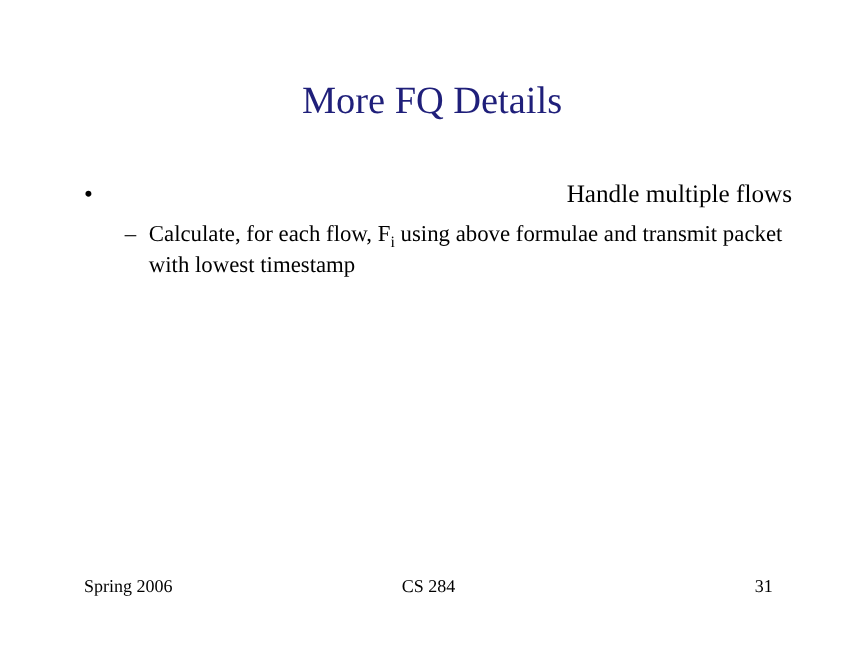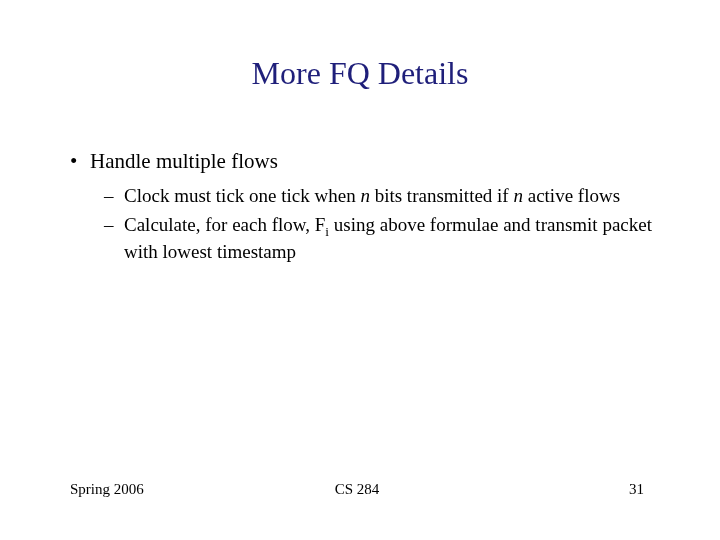--- a/index.html
+++ b/index.html
@@ -13,40 +13,41 @@
     overflow: hidden;
   }
   .slide {
     position: relative;
     width: 720px;
     height: 540px;
     box-sizing: border-box;
   }
   .title {
     position: absolute;
-    top: 55px;
+    top: 65px;
     left: 0;
     width: 100%;
     text-align: center;
     font-size: 32px;
     color: #1f1f7a;
     font-weight: normal;
   }
   .body {
     position: absolute;
     top: 148px;
     left: 70px;
     right: 60px;
     font-size: 21px;
     line-height: 1.25;
   }
   .bullet-l1 {
     position: relative;
     padding-left: 20px;
     margin-bottom: 10px;
+    text-align: right;
   }
   .bullet-l1::before {
     content: "•";
     position: absolute;
     left: 0;
     top: 0;
   }
   .bullet-l2 {
     position: relative;
     padding-left: 54px;
@@ -82,23 +83,20 @@
 <body>
 
 <div class="slide">
 
   <div class="title">More FQ Details</div>
 
   <div class="body">
 
     <div class="bullet-l1">Handle multiple flows</div>
 
-    <div class="bullet-l2">
-      <span>Clock must tick one tick when </span><span class="italic">n</span><span> bits transmitted if </span><span class="italic">n</span><span> active flows</span>
-    </div>
 
     <div class="bullet-l2">
       <span>Calculate, for each flow, F</span><sub>i</sub><span> using above formulae and transmit packet with lowest timestamp</span>
     </div>
 
 
   </div>
 
   <div class="footer">
     <span>Spring 2006</span>

